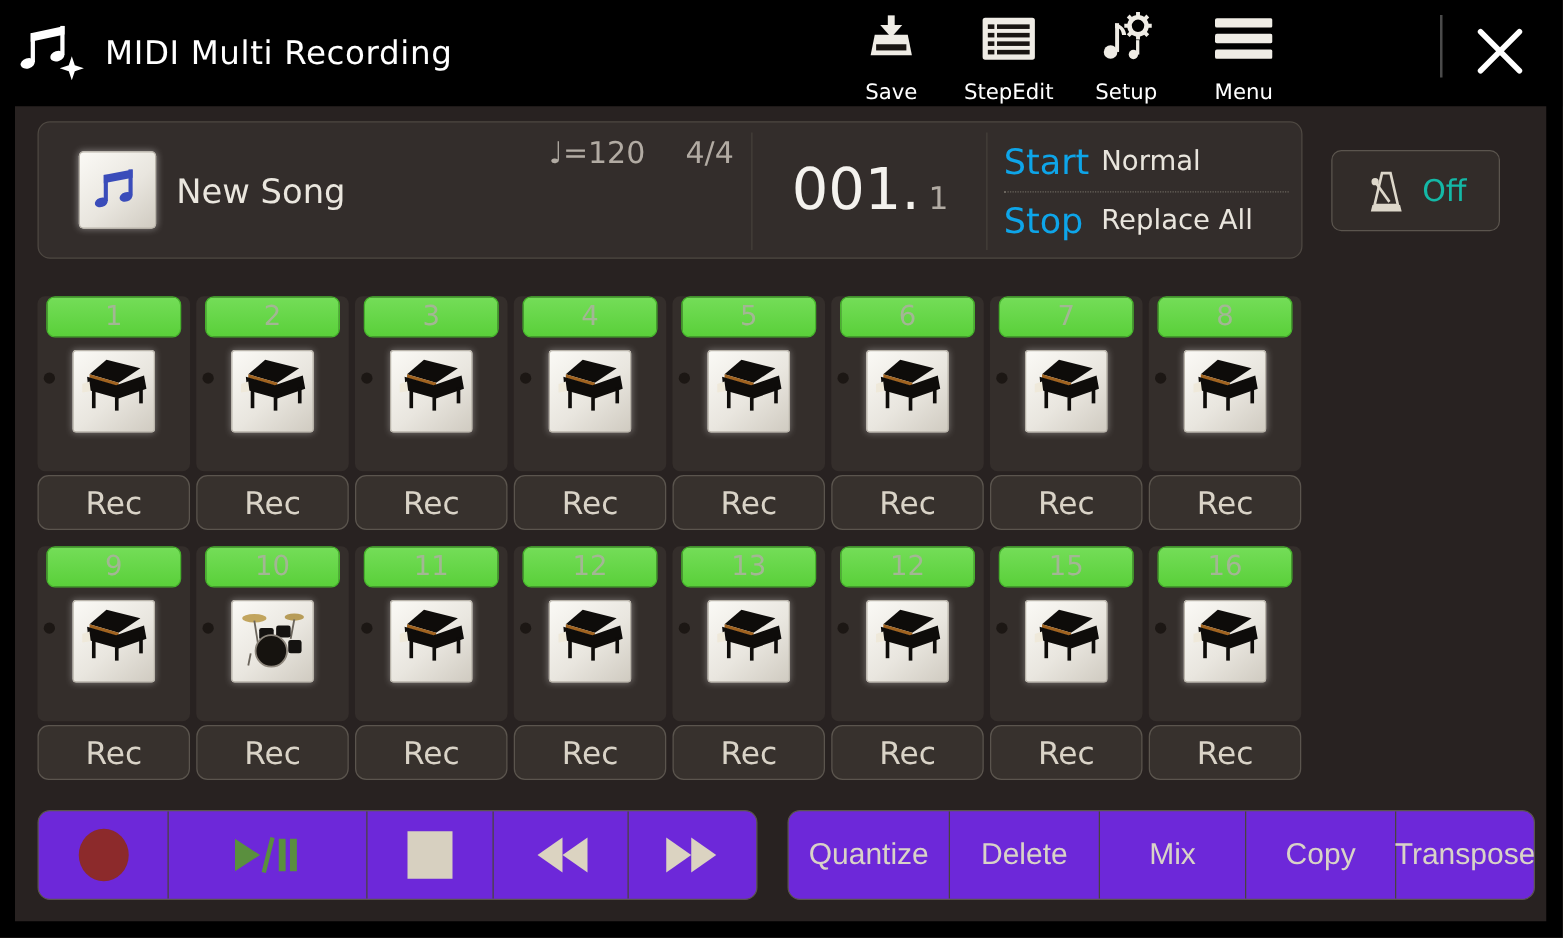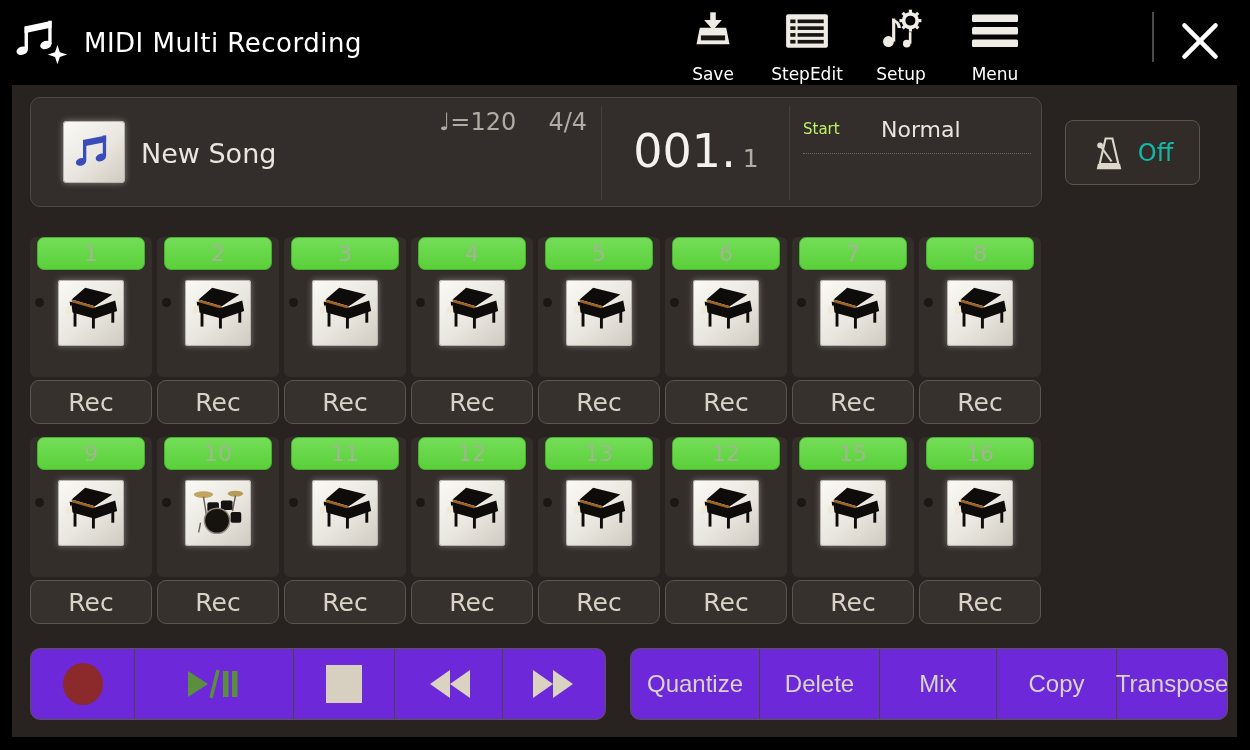--- a/index.html
+++ b/index.html
@@ -38,21 +38,21 @@
   .tempo-row{position:absolute;left:408px;top:10px;width:148px;display:flex;justify-content:space-between;
     color:#b2aba3;font-size:24px;}
   .panel-vdiv{position:absolute;top:8px;width:1px;height:94px;background:#46403b;}
   .measure-block{position:absolute;left:572px;top:0;width:186px;height:110px;
     display:flex;align-items:baseline;justify-content:center;padding-top:30px;box-sizing:border-box;}
   .measure-big{color:#f4f2ee;font-size:46px;line-height:1;}
   .measure-beat{color:#b2aba3;font-size:25px;margin-left:7px;}
   .startstop{position:absolute;left:772px;top:0;width:240px;height:110px;}
   .ss-row{position:absolute;left:0;width:236px;height:36px;display:flex;align-items:center;cursor:pointer;}
   .ss-row1{top:13px;} .ss-row2{top:60px;}
-  .ss-label{width:78px;color:#bef264;font-size:15px;}
+  .ss-label{width:78px;color:#0ea5e9;font-size:28px;}
   .ss-value{color:#e9e5dd;font-size:22px;}
   .ss-dotted{position:absolute;left:0;top:55px;width:228px;border-top:1px dotted #6b655e;}
 
   
   .metro-btn{position:absolute;left:1053px;top:35px;width:135px;height:65px;
     background:#322c29;border:1px solid #5b554e;border-radius:8px;box-sizing:border-box;
     display:flex;align-items:center;justify-content:center;gap:12px;cursor:pointer;}
   .metro-label{color:#14b8a6;font-size:24px;}
 
   
@@ -222,20 +222,24 @@
         <span class="measure-big">001.</span>
         <span class="measure-beat">1</span>
       </div>
       <div class="panel-vdiv" style="left:758px;"></div>
       <div class="startstop">
         <div class="ss-row ss-row1">
           <span class="ss-label">Start</span>
           <span class="ss-value">Normal</span>
         </div>
         <div class="ss-dotted"></div>
+        <div class="ss-row ss-row2">
+          <span class="ss-label">Stop</span>
+          <span class="ss-value">Replace All</span>
+        </div>
       </div>
     </div>
 
     <div class="metro-btn">
       <svg viewBox="0 0 40 42" width="34" height="36">
         <path d="M16 4 L24 4 L31 34 L9 34 Z" fill="none" stroke="#ddd7ca" stroke-width="2.5"></path>
         <path d="M7 34 L33 34 L34.5 40 L5.5 40 Z" fill="#ddd7ca"></path>
         <line x1="23" y1="31" x2="8" y2="10" stroke="#ddd7ca" stroke-width="2.5"></line>
         <circle cx="9.5" cy="12" r="3.4" fill="#ddd7ca"></circle>
       </svg>

